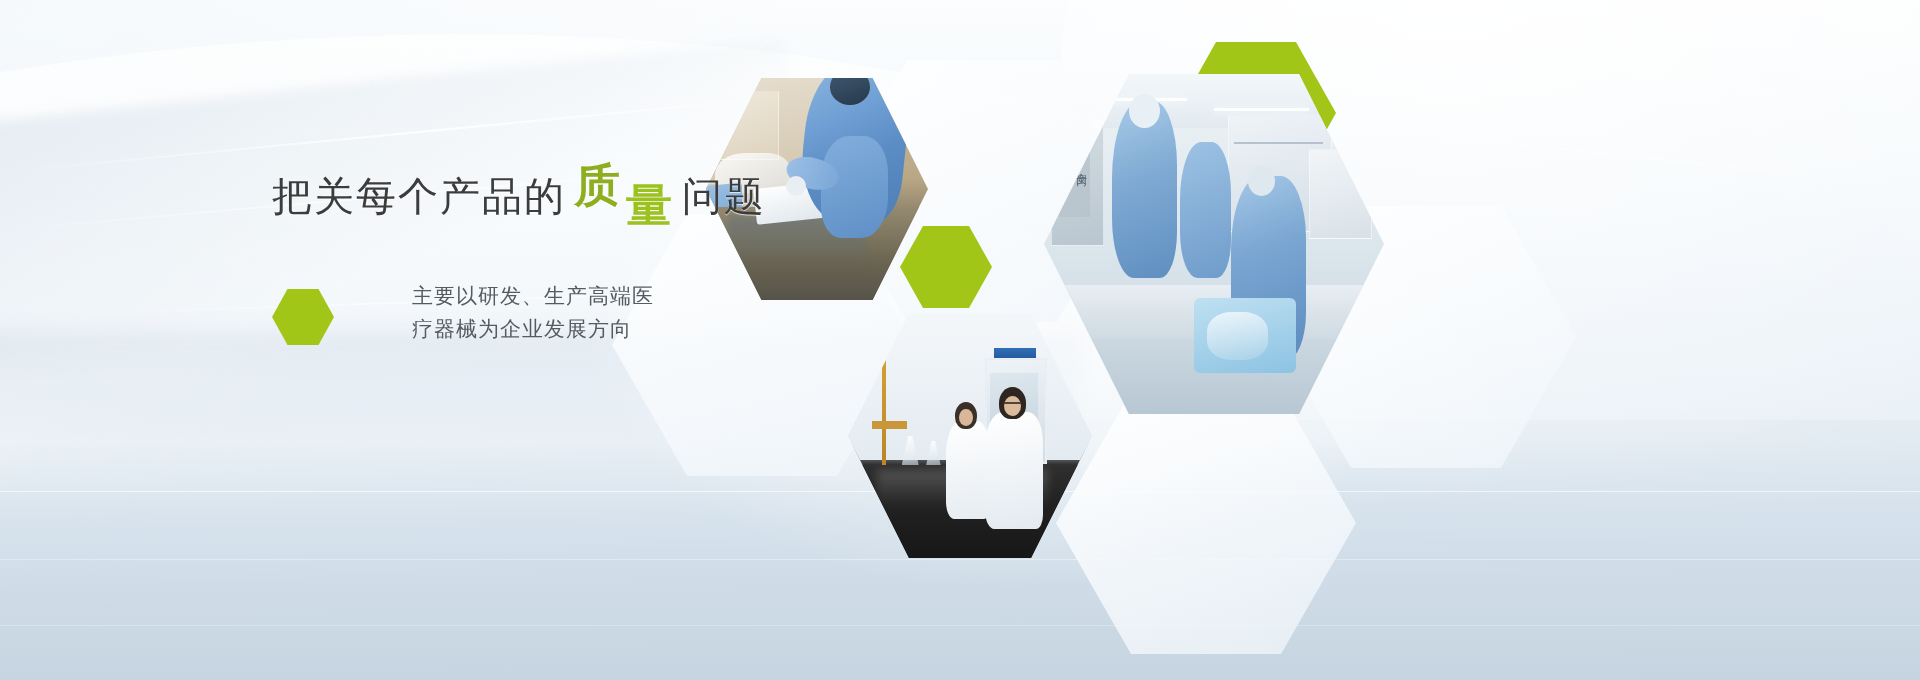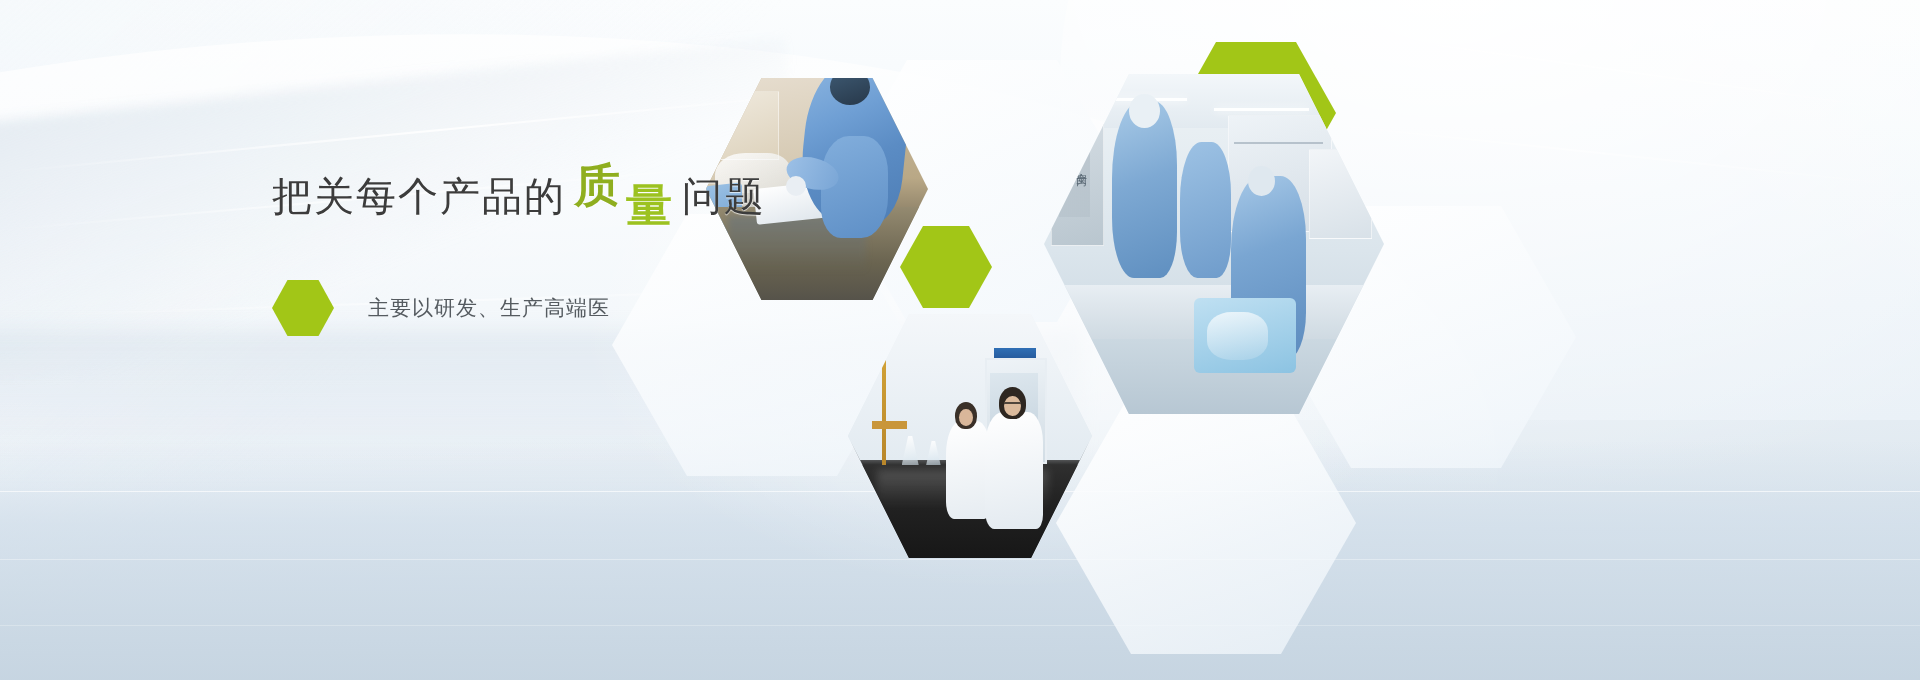--- a/index.html
+++ b/index.html
@@ -199,21 +199,21 @@
   .t-plain{line-height:1;}
   .t-green-up{color:#8fae1f;font-weight:700;font-size:46px;line-height:1;
     position:relative;top:-14px;margin:0 2px 0 8px;}
   .t-green-down{color:#9cc220;font-weight:700;font-size:46px;line-height:1;
     position:relative;top:6px;margin:0 8px 0 2px;}
   .subtitle{
     margin-top:26px;font-size:42px;font-weight:700;color:#2f2f2f;letter-spacing:3px;
     white-space:nowrap;text-shadow:0 1px 1px rgba(255,255,255,.7);
     font-family:"Liberation Sans","DejaVu Sans",sans-serif;
   }
-  .desc-row{display:flex;align-items:center;margin-top:58px;}
+  .desc-row{display:flex;align-items:flex-end;margin-top:58px;gap:44px;}
   .bullet-hex{
     width:62px;height:56px;background:#a2c617;flex:0 0 auto;
     -webkit-clip-path:polygon(25% 0%,75% 0%,100% 50%,75% 100%,25% 100%,0% 50%);
     clip-path:polygon(25% 0%,75% 0%,100% 50%,75% 100%,25% 100%,0% 50%);
   }
   .desc-text{
     margin-left:34px;font-size:21px;line-height:1.55;color:#555b60;letter-spacing:1px;
     font-family:"Liberation Sans","DejaVu Sans",sans-serif;white-space:nowrap;
   }
 </style>
@@ -318,18 +318,19 @@
       <span class="t-green-up">质</span>
       <span class="t-green-down">量</span>
       <span class="t-plain">问题</span>
     </div>
 
 
     <div class="desc-row">
       <div class="bullet-hex"></div>
       <div class="desc-text">
         <div>主要以研发、生产高端医</div>
+        <div>疗器械为企业发展方向</div>
       </div>
     </div>
 
   </div>
 
 </div>
 
 </body></html>

